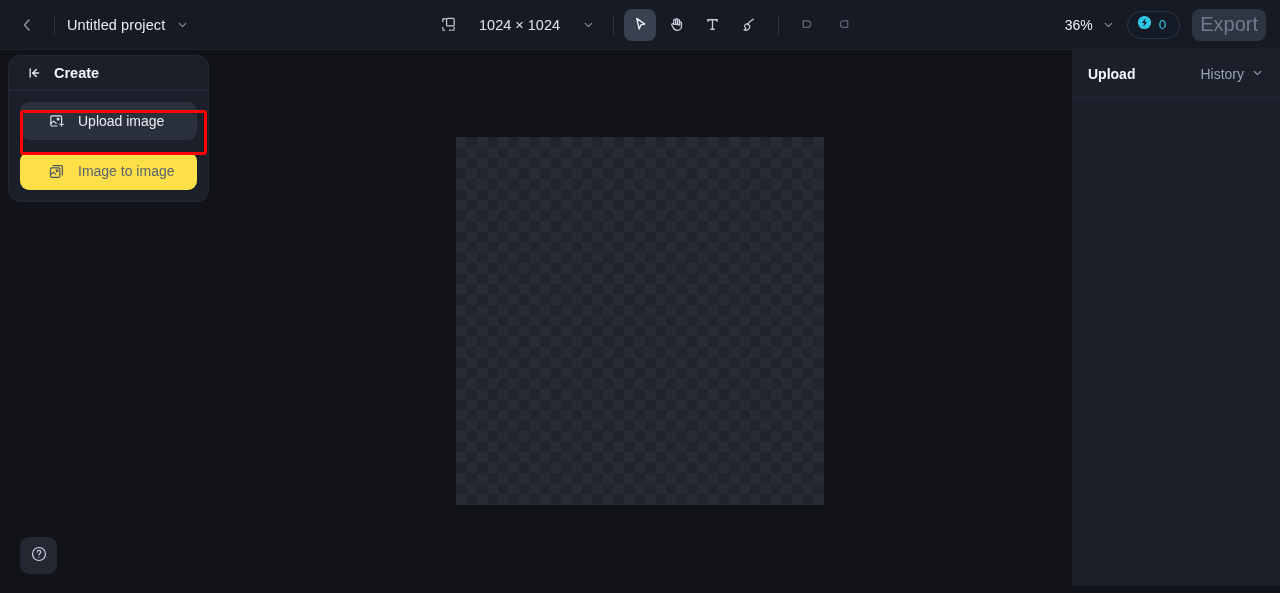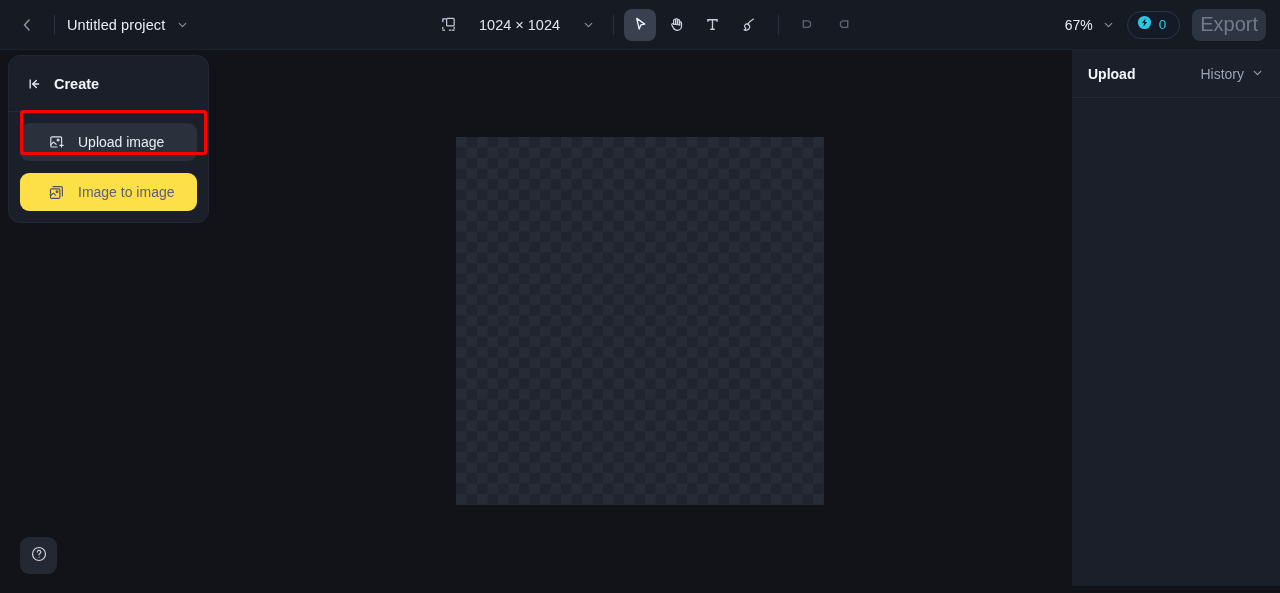--- a/index.html
+++ b/index.html
@@ -63,21 +63,21 @@
     display:flex; align-items:center; justify-content:center;
   }
 
   
   .create-panel {
     position:absolute; left:8px; top:55px; width:201px;
     background:#1b1f29; border-radius:12px;
     border:1px solid #222734;
   }
   .create-head {
-    height:56px; display:flex; align-items:center; gap:11px;
+    height:35px; display:flex; align-items:center; gap:11px;
     padding:0 0 0 18px; border-bottom:1px solid #252b38;
     color:#f2f5fa; font-size:14.5px; font-weight:bold;
   }
   .create-head .collapse { color:#e6eaf2; display:flex; }
   .create-body { padding:11px; display:flex; flex-direction:column; gap:12px; }
   .create-btn {
     height:38px; border-radius:9px; background:#2a303c;
     display:flex; align-items:center; gap:13px; padding-left:28px;
     color:#e8ecf4; font-size:14px;
   }
@@ -211,21 +211,21 @@
           <svg width="17" height="17" viewBox="0 0 18 18" fill="none" stroke="currentColor" stroke-width="1.4" stroke-linecap="round" stroke-linejoin="round">
             <path d="M12.4 5.2 H8 a3.4 3.4 0 0 0 0 6.8 h3.6"></path>
             <path d="M12.4 5.2 V11.8"></path>
           </svg>
         </div>
       </div>
     </div>
 
     <div class="hdr-right">
       <div class="zoom-ctl">
-        <span>67%</span>
+        <span>36%</span>
         <span class="chev">
           <svg width="13" height="13" viewBox="0 0 16 16" fill="none" stroke="currentColor" stroke-width="1.4" stroke-linecap="round" stroke-linejoin="round">
             <path d="M4 6.5 L8 10.5 L12 6.5"></path>
           </svg>
         </span>
       </div>
 
       <div class="credits">
         <span>
           <svg width="15" height="15" viewBox="0 0 16 16">

